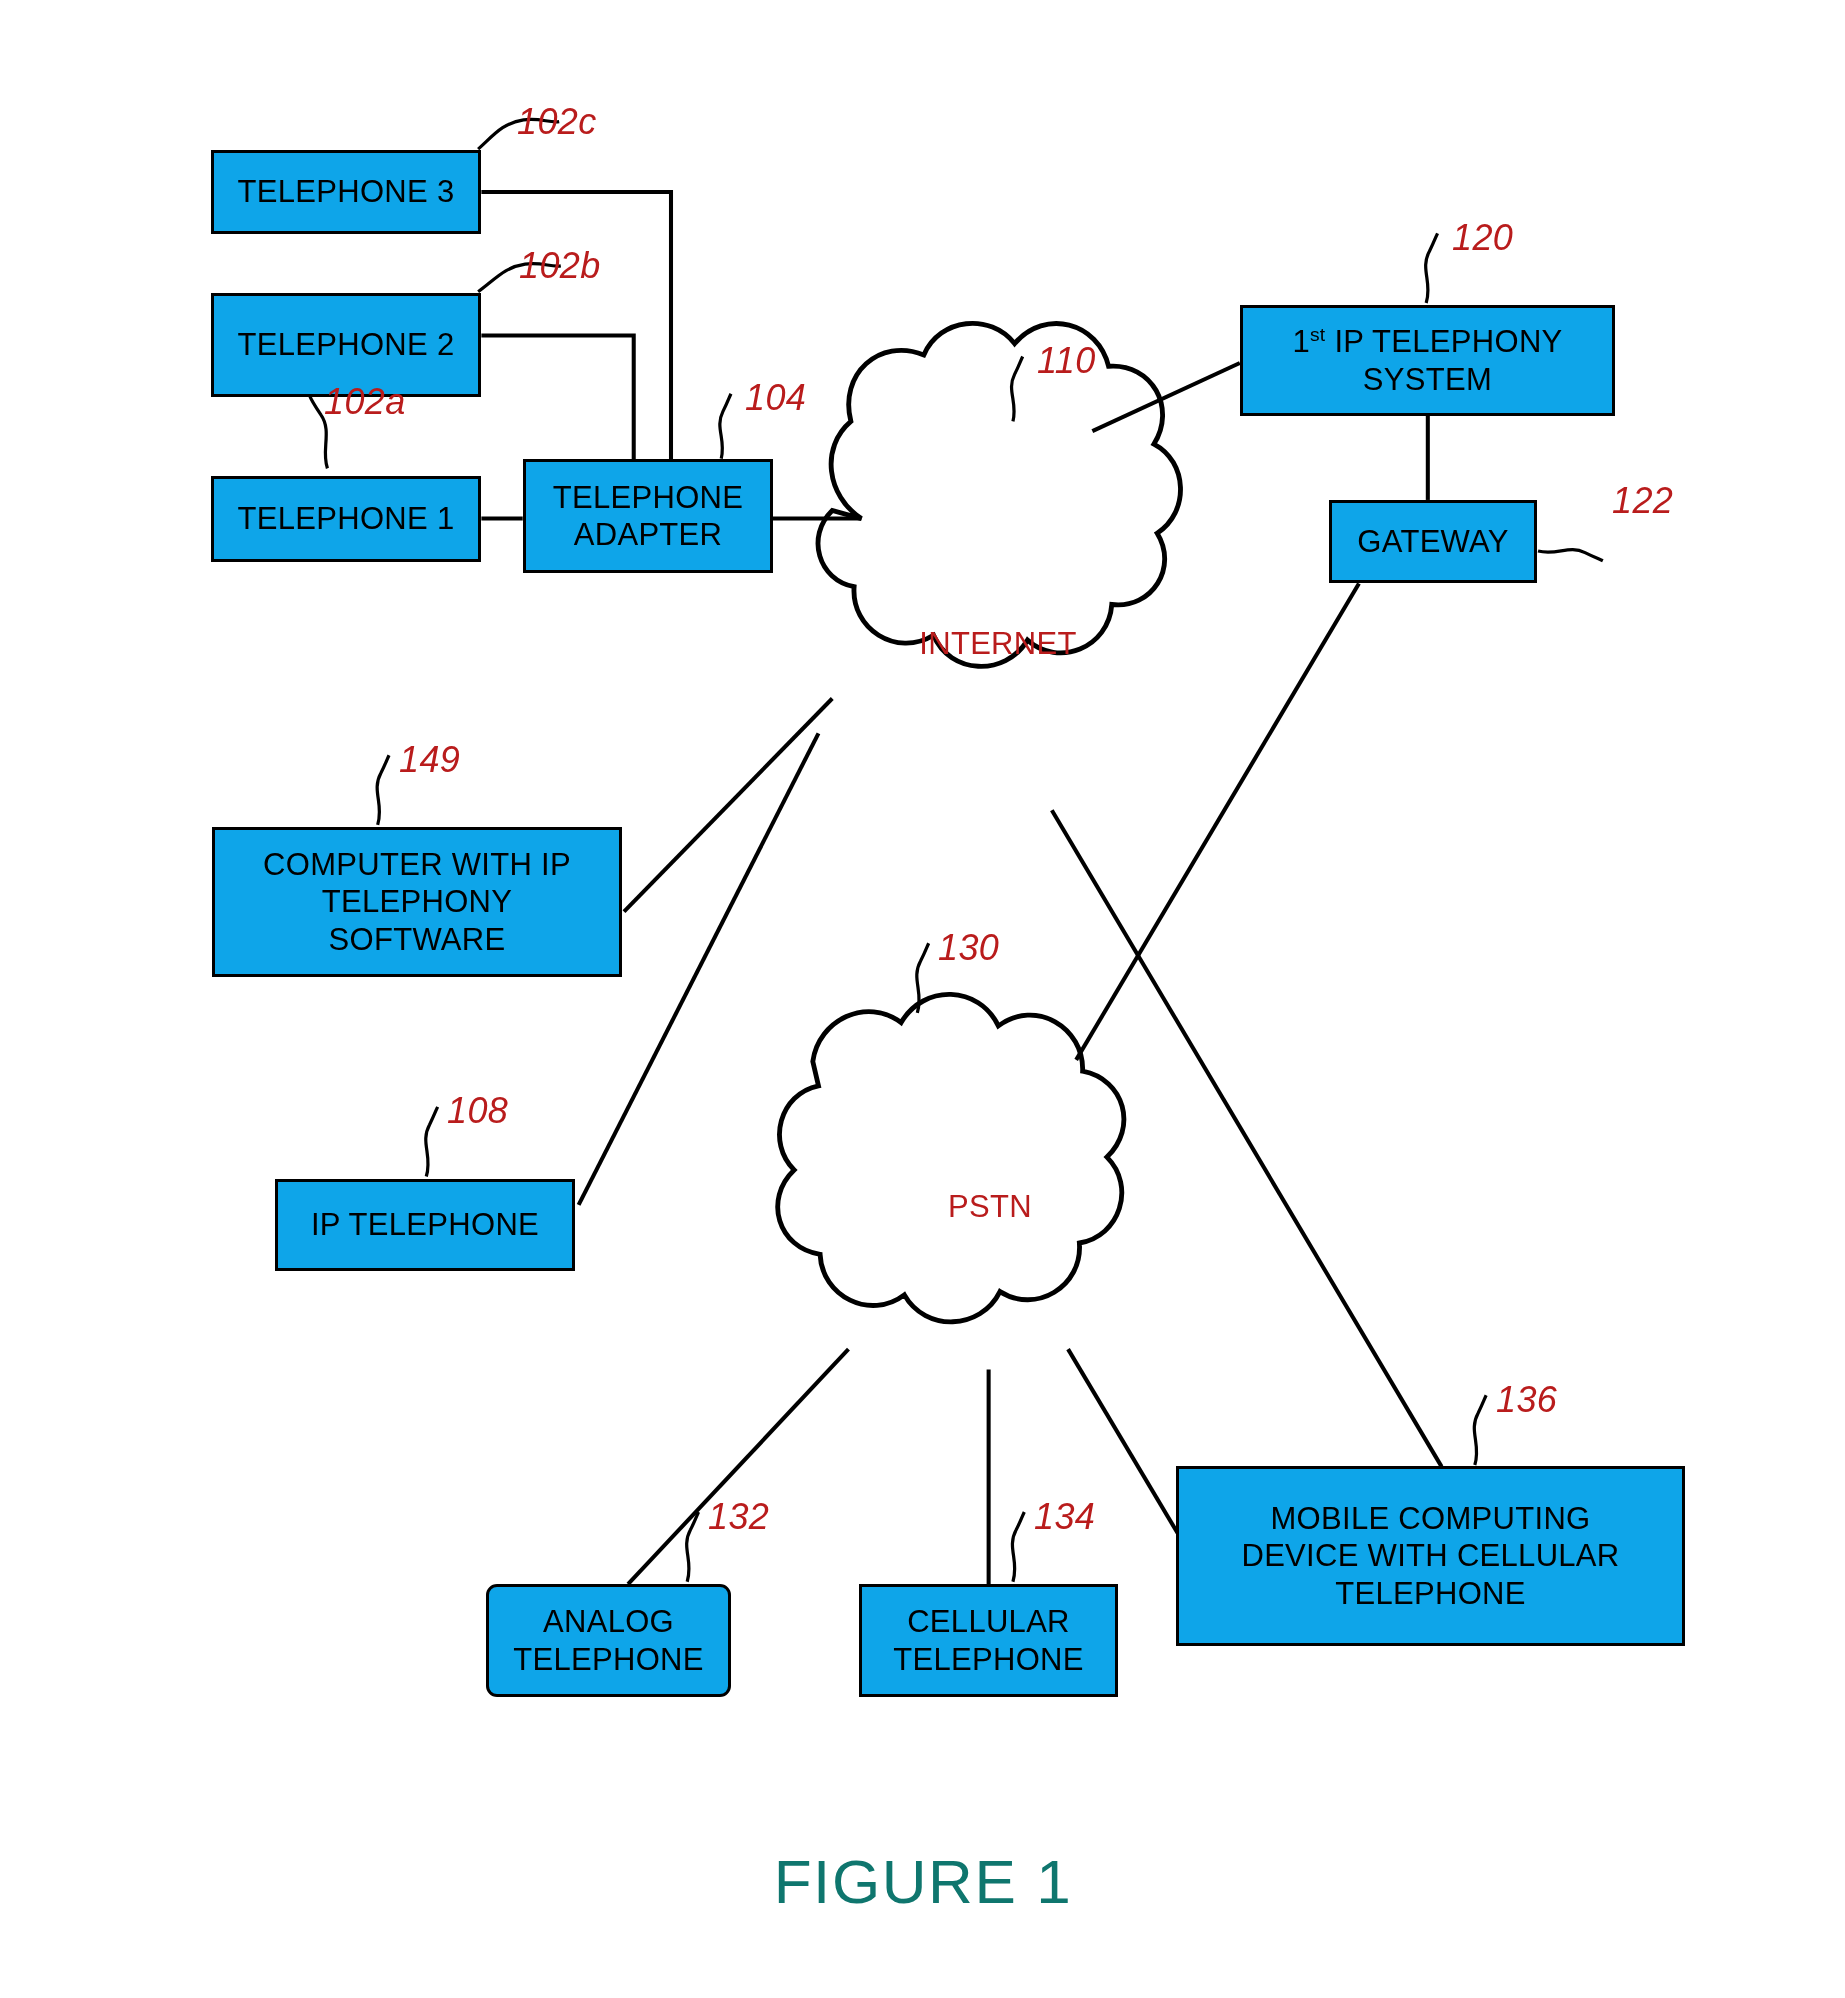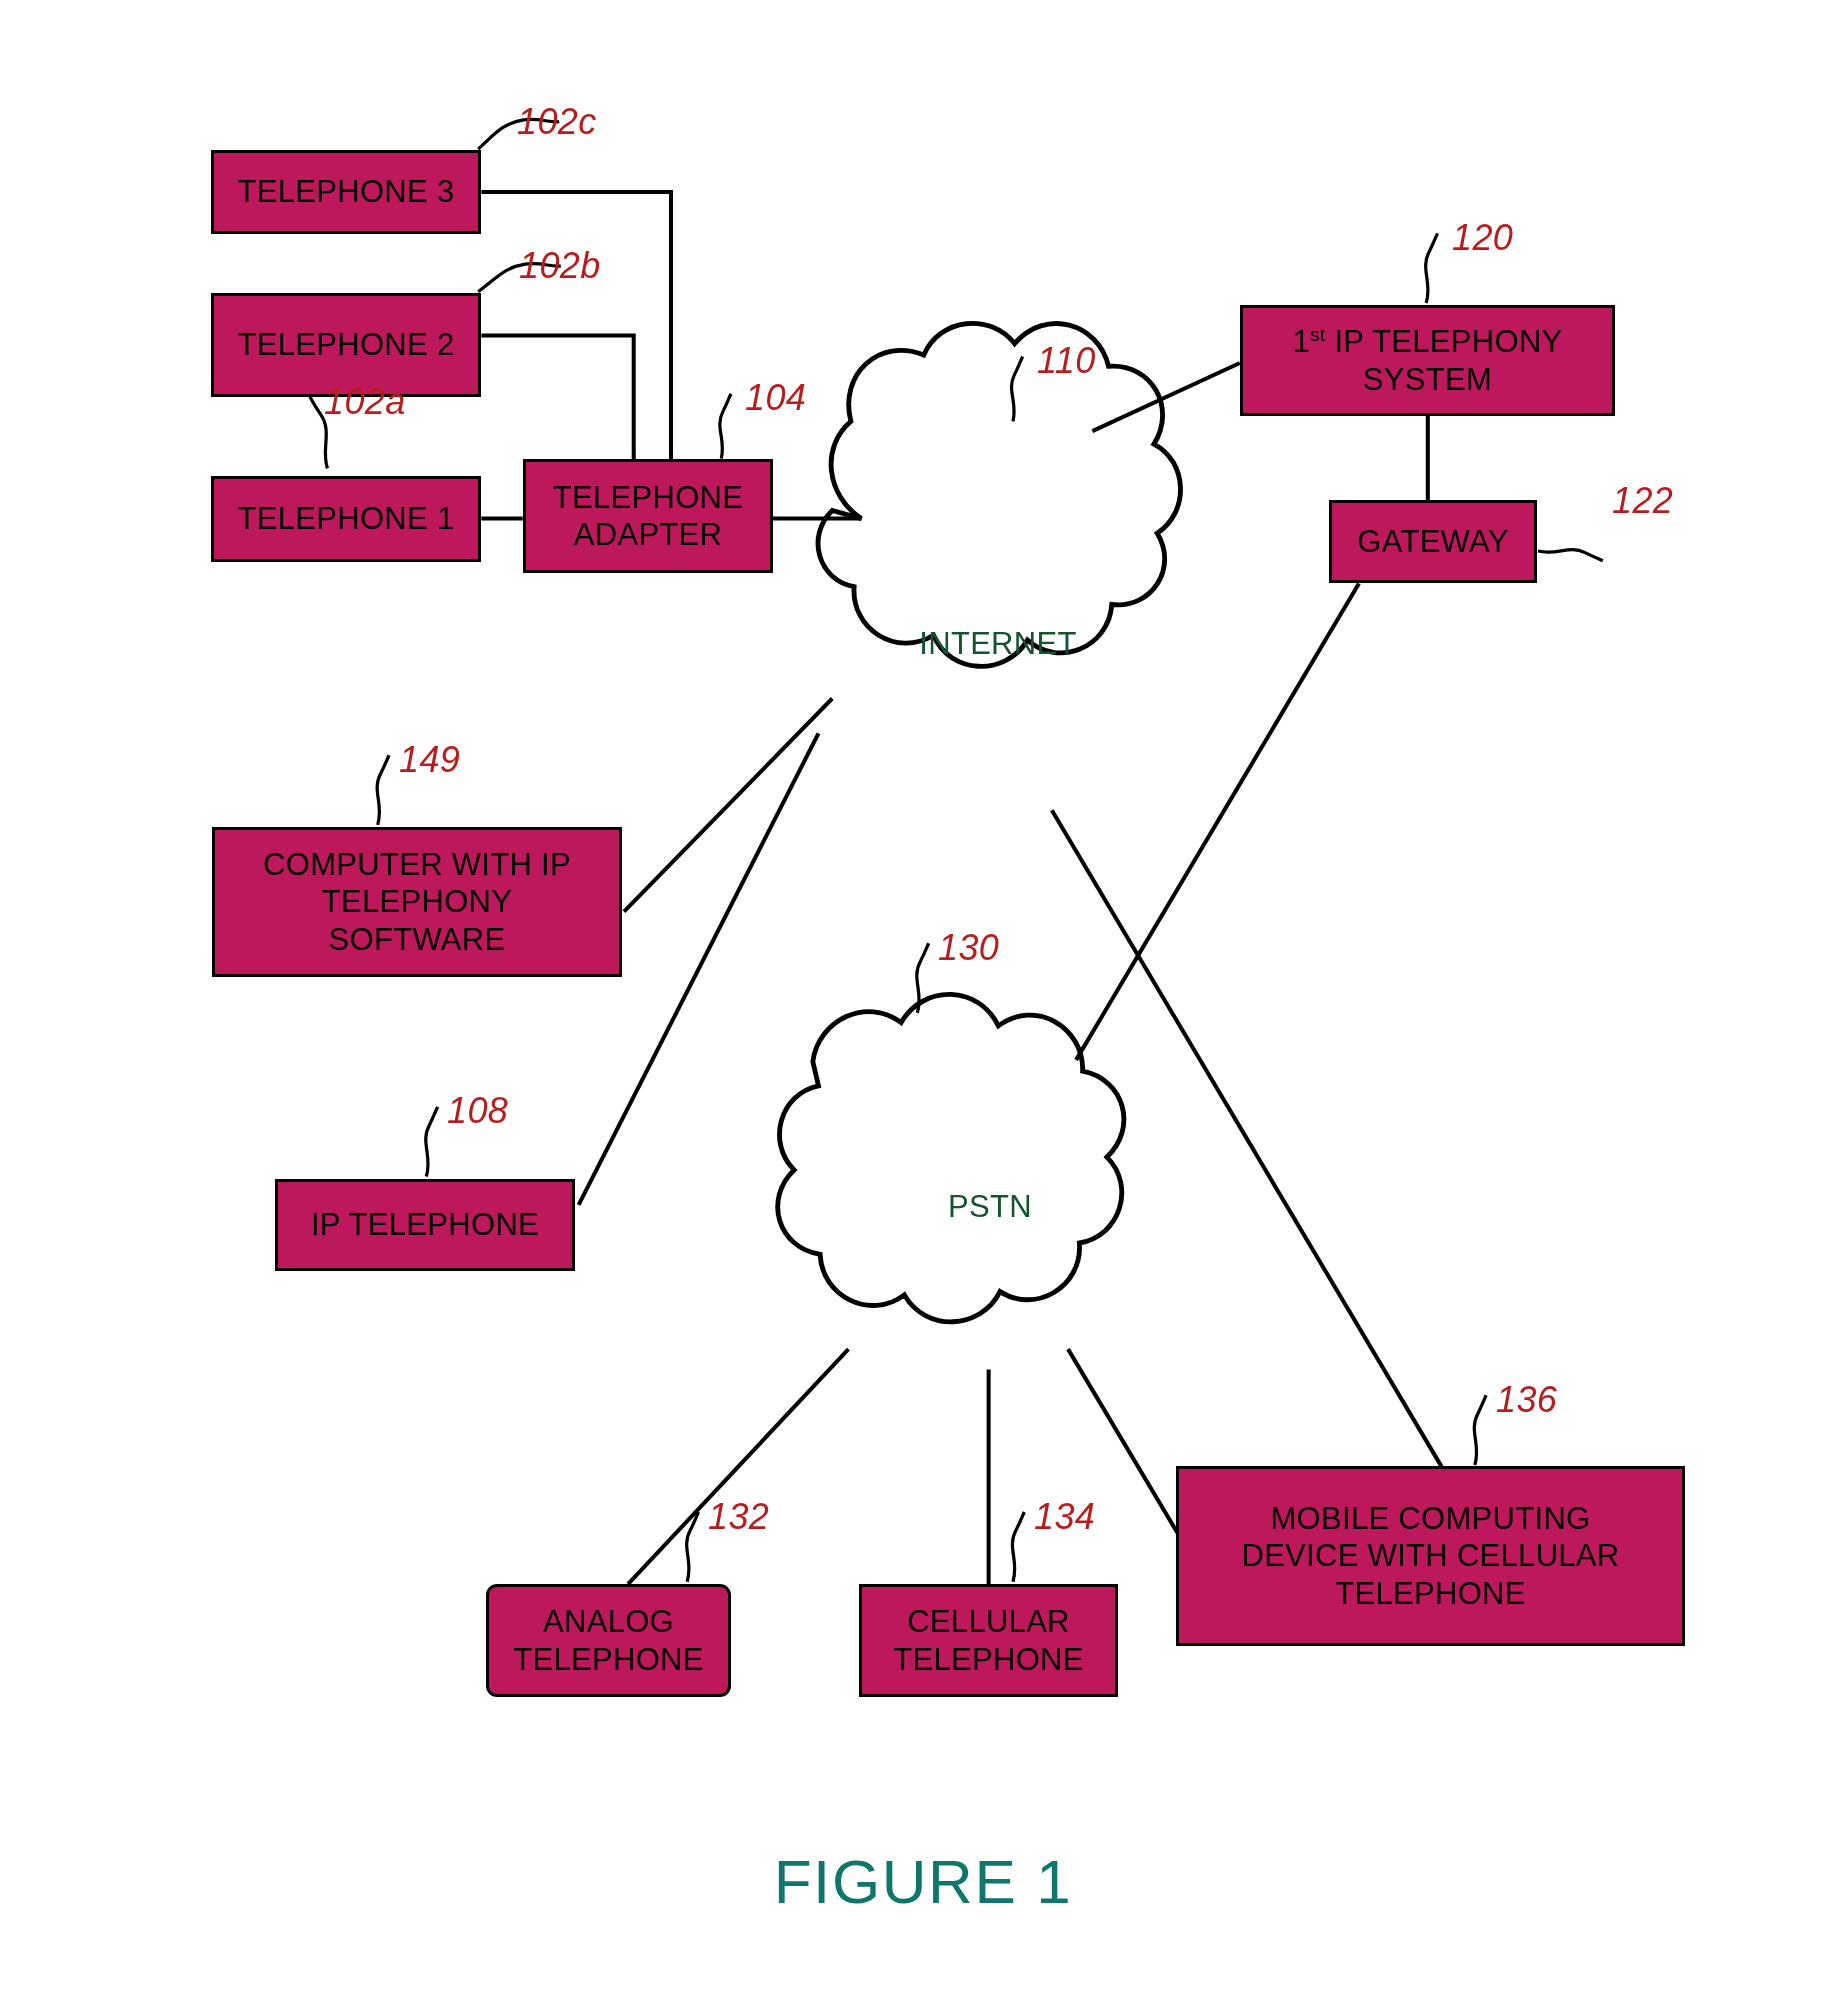--- a/index.html
+++ b/index.html
@@ -23,41 +23,41 @@
     left: 0;
     top: 0;
     width: 1846px;
     height: 1999px;
     display: block;
   }
   .node-box {
     position: absolute;
     box-sizing: border-box;
     border: 3.2px solid #000000;
-    background: #be185d;
+    background: #0ea5e9;
     display: flex;
     align-items: center;
     justify-content: center;
     text-align: center;
     font-size: 31px;
     line-height: 1.20;
     letter-spacing: 0.3px;
     color: #000000;
     padding: 1.6px 4.9px;
     z-index: 3;
   }
   .node-box .label-text {
     display: block;
     width: 100%;
   }
   .cloud-label {
     position: absolute;
     font-size: 31px;
     letter-spacing: 0.3px;
-    color: #14532d;
+    color: #b91c1c;
     text-align: center;
     z-index: 3;
     white-space: nowrap;
     transform: translate(-50%, -50%);
   }
   .ref-num {
     position: absolute;
     font-size: 36px;
     color: #b91c1c;
     z-index: 4;

